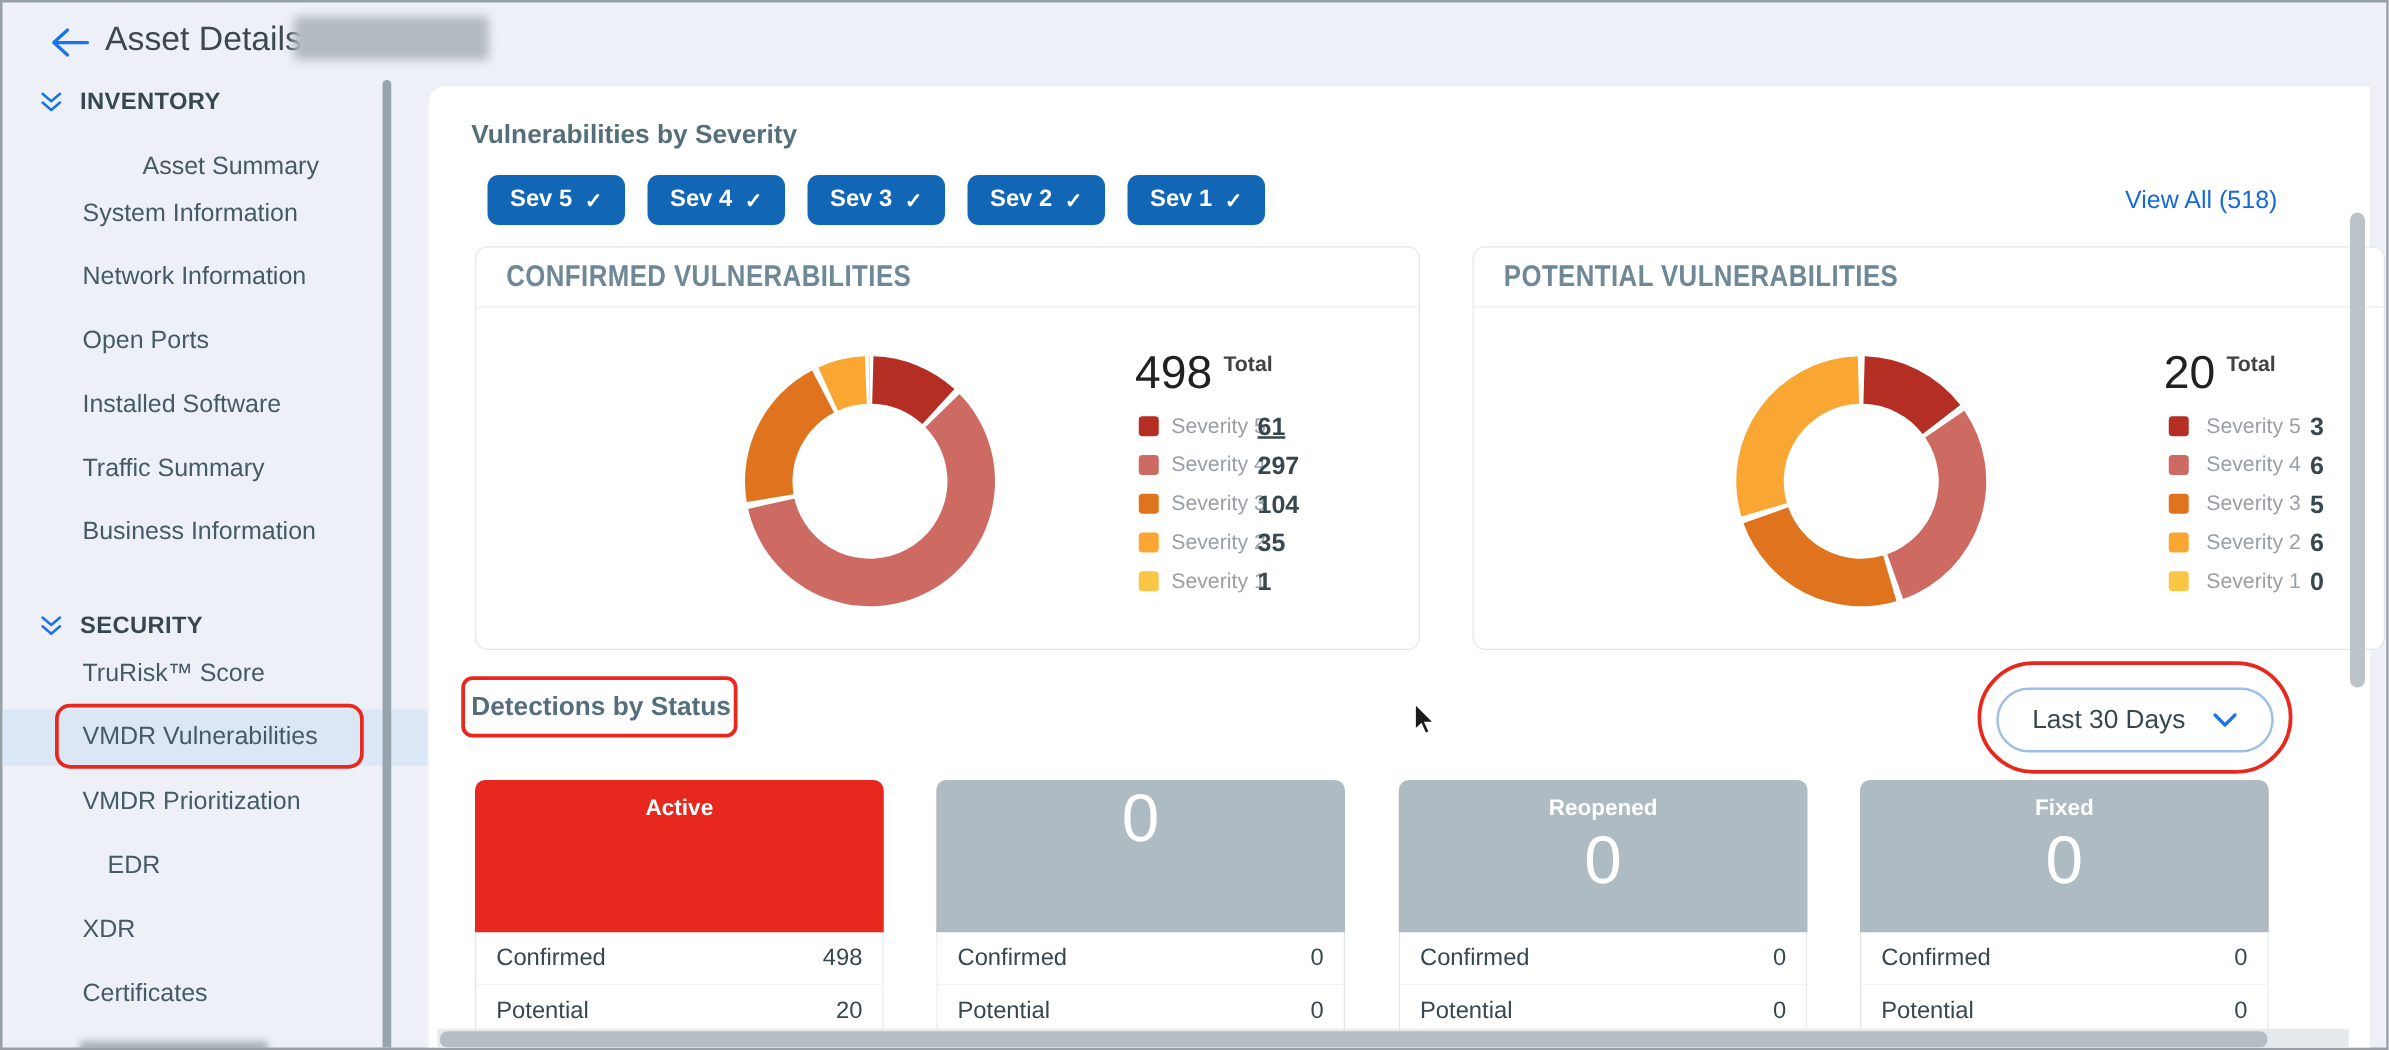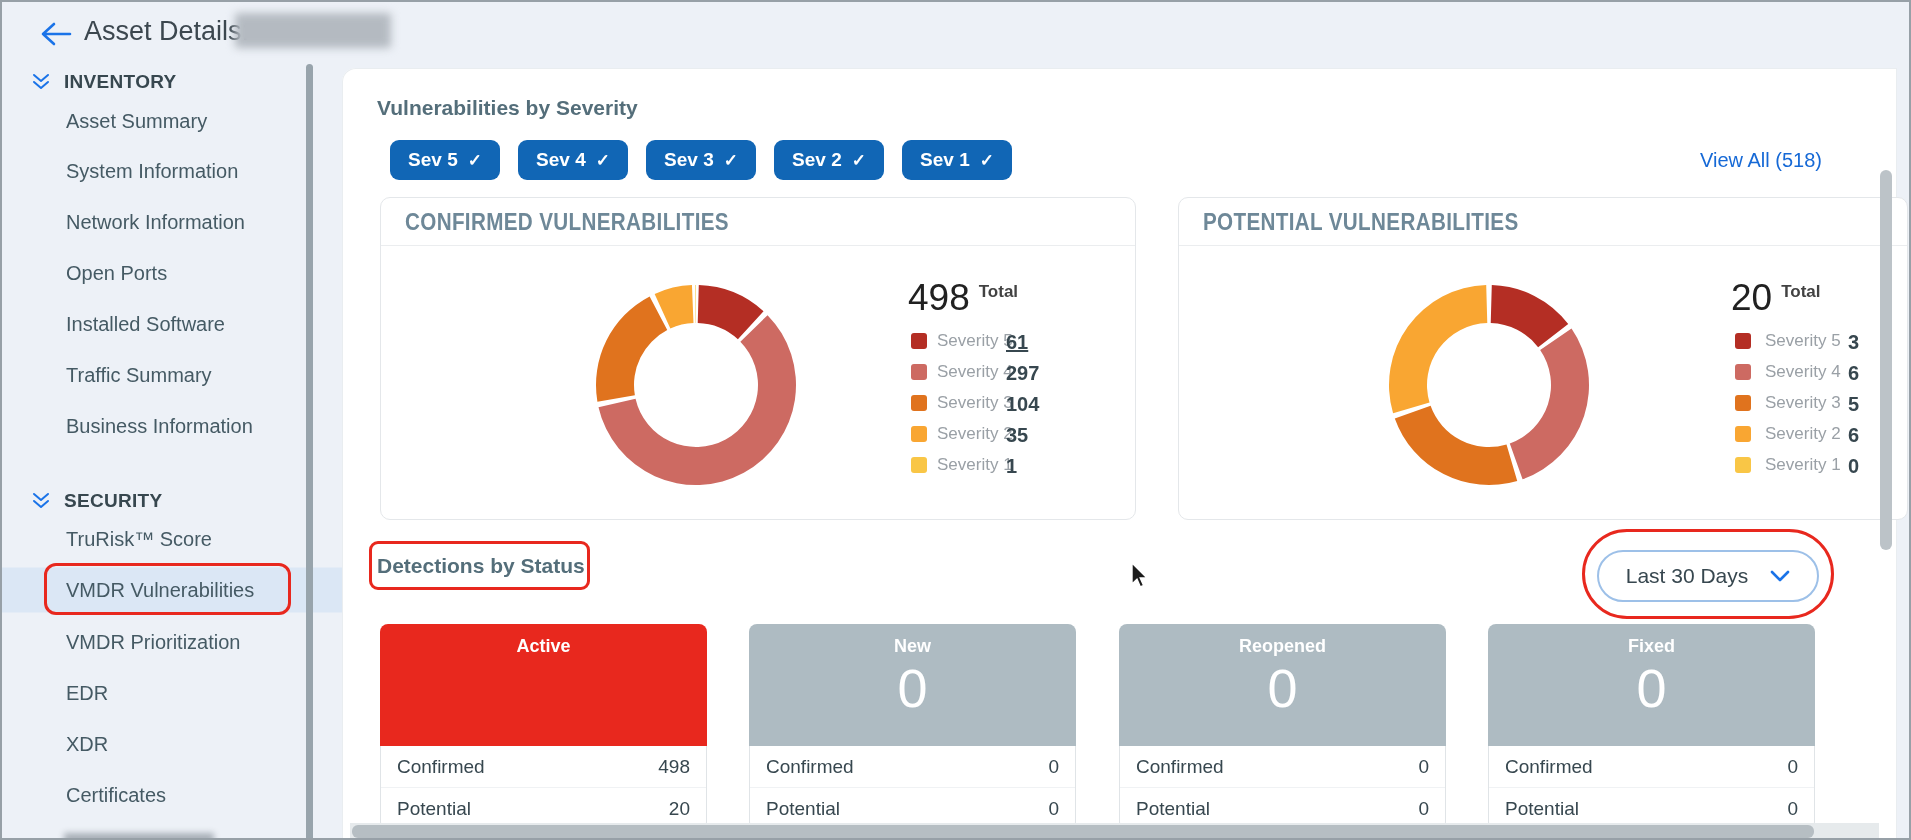--- a/index.html
+++ b/index.html
@@ -104,21 +104,21 @@
     <div class="redacted"></div>
   </div>
 
   <div id="sidebar">
       <div class="section-header" style="top: 67px;">
         <svg width="22" height="22" viewBox="0 0 22 22">
           <path d="M4 4 L11 10 L18 4 M4 11 L11 17 L18 11" fill="none" stroke="#1a73e8" stroke-width="2" stroke-linecap="round" stroke-linejoin="round"></path>
         </svg>
         <span>INVENTORY</span>
       </div>
-      <div class="side-item" style="top: 119px;">
+      <div class="side-item" style="top: 132px; padding-left: 48px;">
         <span>Asset Summary</span>
       </div>
       <div class="side-item" style="top: 169px;">
         <span>System Information</span>
       </div>
       <div class="side-item" style="top: 220px;">
         <span>Network Information</span>
       </div>
       <div class="side-item" style="top: 271px;">
         <span>Open Ports</span>
@@ -140,21 +140,21 @@
       </div>
       <div class="side-item" style="top: 537px;">
         <span>TruRisk™ Score</span>
       </div>
       <div class="side-item selected" style="top: 588px;">
         <span>VMDR Vulnerabilities</span>
       </div>
       <div class="side-item" style="top: 640px;">
         <span>VMDR Prioritization</span>
       </div>
-      <div class="side-item" style="top: 691px;">
+      <div class="side-item" style="top: 691px; margin-left: 20px;">
         <span>EDR</span>
       </div>
       <div class="side-item" style="top: 742px;">
         <span>XDR</span>
       </div>
       <div class="side-item" style="top: 793px;">
         <span>Certificates</span>
       </div>
     </div>
   <div class="sidebar-divider"></div>
@@ -299,21 +299,20 @@
             <span class="val">498</span>
           </div>
           <div class="card-row second">
             <span class="lbl">Potential</span>
             <span class="val">20</span>
           </div>
         </div>
       </div>
       <div class="status-card" style="left: 747px;">
         <div class="card-top" style="background: rgb(174, 187, 194);">
-          <div class="card-label">New</div>
           <div class="card-value">0</div>
         </div>
         <div class="card-body">
           <div class="card-row first">
             <span class="lbl">Confirmed</span>
             <span class="val">0</span>
           </div>
           <div class="card-row second">
             <span class="lbl">Potential</span>
             <span class="val">0</span>

